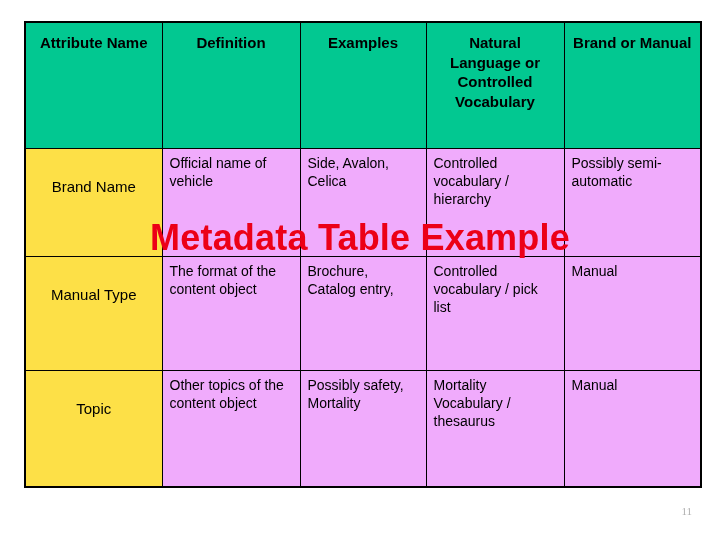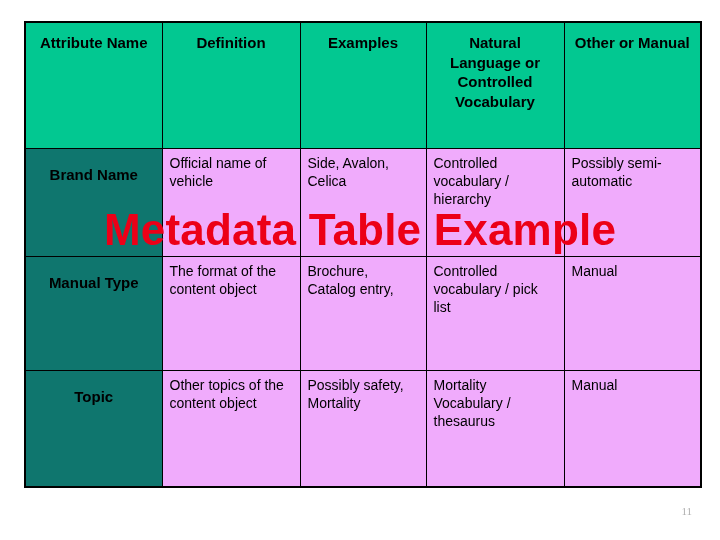--- a/index.html
+++ b/index.html
@@ -57,25 +57,25 @@
     font-weight: bold;
     text-align: center;
     vertical-align: top;
     padding-top: 10px;
     font-size: 15px;
     line-height: 1.30;
   }
 
   
   table.meta td.attr-cell {
-    background: #0f766e;
-    font-weight: bold;
+    background: #fde047;
+    font-weight: normal;
     text-align: center;
     vertical-align: top;
-    padding-top: 16px;
+    padding-top: 28px;
     font-size: 15px;
     line-height: 1.32;
   }
 
   
   col.c1 { width: 137px; }
   col.c2 { width: 138px; }
   col.c3 { width: 126px; }
   col.c4 { width: 138px; }
   col.c5 { width: 137px; }
@@ -84,26 +84,26 @@
   tr.header-row { height: 104px; }
   tr.r1 { height: 89px; }
   tr.r2 { height: 94px; }
   tr.r3 { height: 84px; }
   tr.r4 { height: 96px; }
 
   
   .overlay-title {
     position: absolute;
     left: 0;
-    top: 205px;
+    top: 213px;
     width: 720px;
     text-align: center;
     font-family: "Liberation Sans", sans-serif;
     font-weight: bold;
-    font-size: 44px;
+    font-size: 36px;
     line-height: 50px;
     color: #EC0017;
     letter-spacing: 0.2px;
     white-space: nowrap;
     pointer-events: none;
   }
 
   
   .page-number {
     position: absolute;
@@ -128,21 +128,21 @@
           <col class="c3">
           <col class="c4">
           <col class="c5">
       </colgroup>
       <tbody>
         <tr class="header-row">
           <td>Attribute Name</td>
           <td>Definition</td>
           <td>Examples</td>
           <td>Natural Language or Controlled Vocabulary</td>
-          <td>Other or Manual</td>
+          <td>Brand or Manual</td>
         </tr>
 
         <tr class="r1">
           <td class="attr-cell">Brand Name</td>
           <td>Official name of vehicle</td>
           <td>Side, Avalon, Celica</td>
           <td>Controlled vocabulary / hierarchy</td>
           <td>Possibly semi-automatic</td>
         </tr>
 

